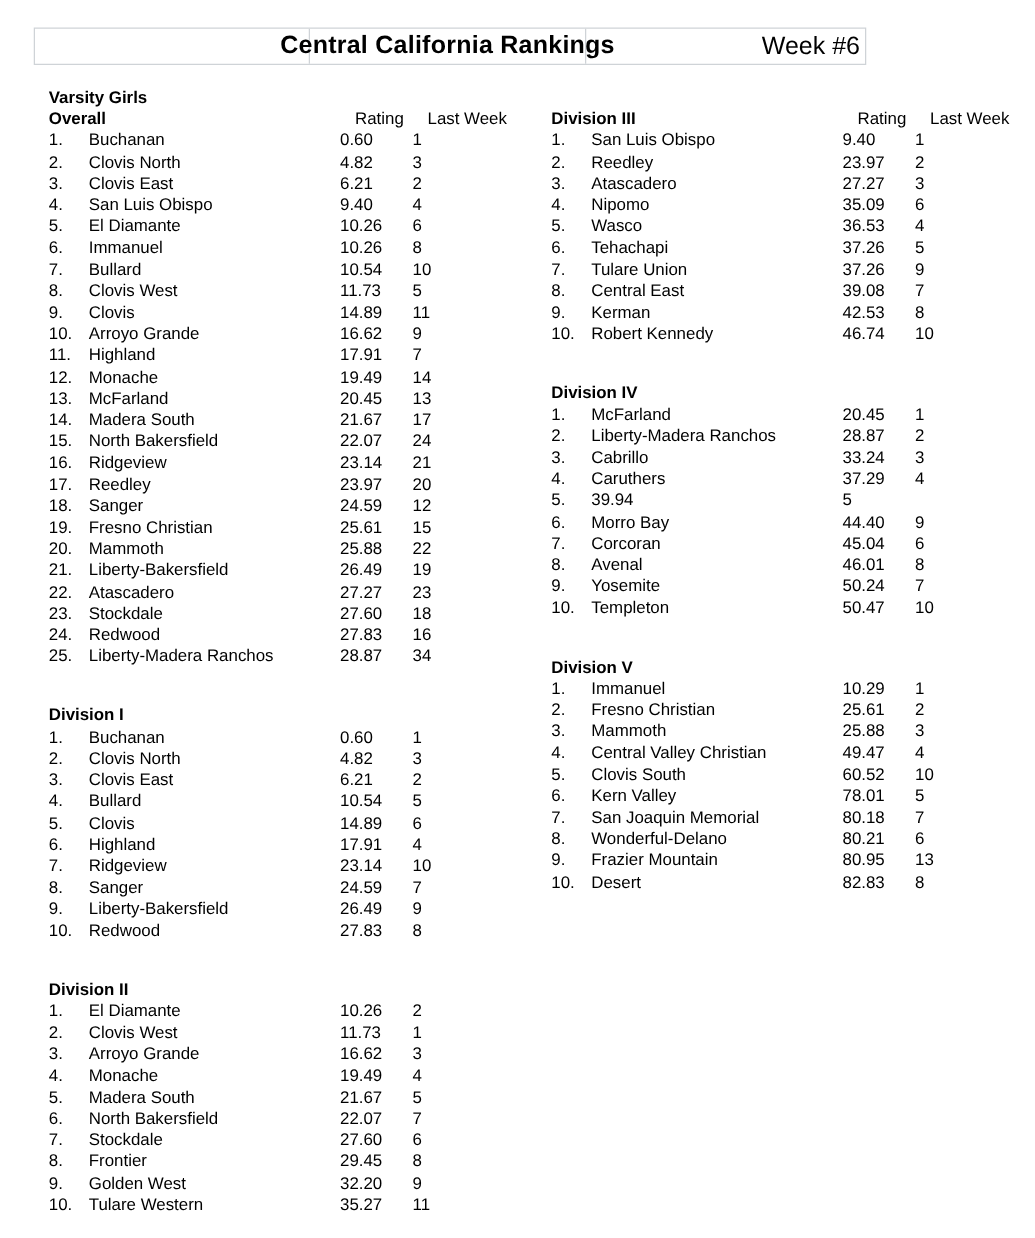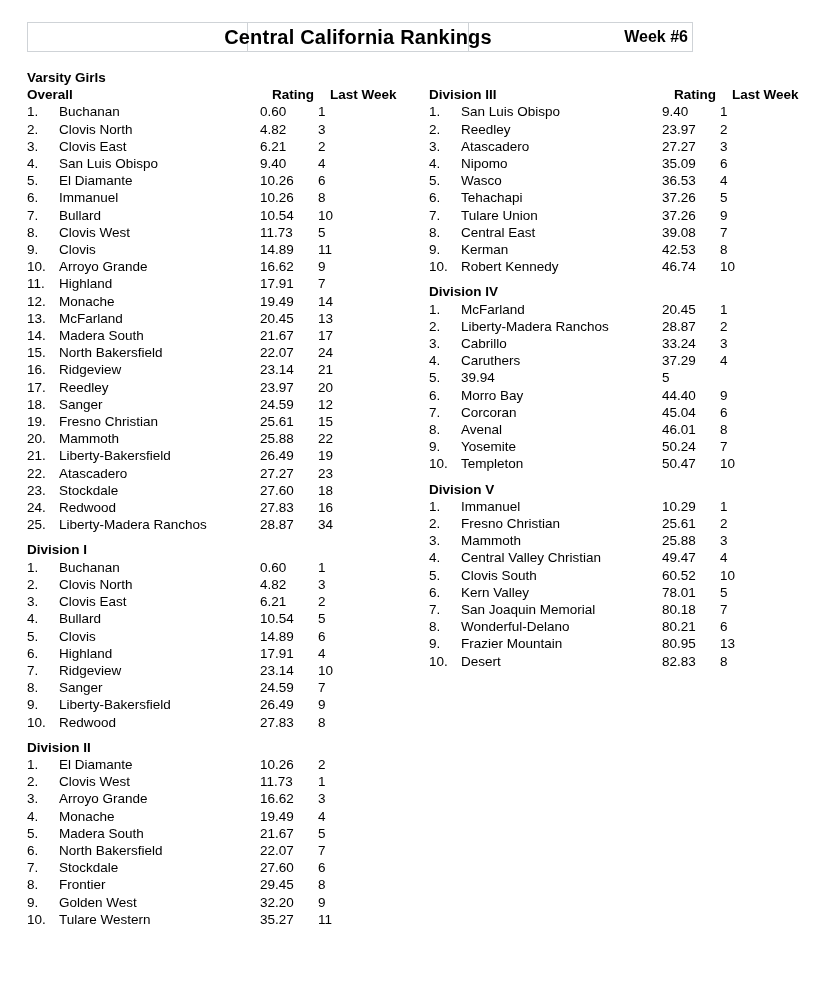--- a/index.html
+++ b/index.html
@@ -42,54 +42,54 @@
     font-weight: bold;
     letter-spacing: 0.2px;
   }
   .hcell-right {
     display: flex;
     align-items: center;
     justify-content: flex-end;
     padding-right: 4px;
   }
   .week-label {
-    font-size: 16px;
-    font-weight: bold;
+    font-size: 20px;
+    font-weight: normal;
     white-space: nowrap;
   }
 
   
   .content {
     position: absolute;
-    left: 27px;
+    left: 39px;
     top: 69px;
     width: 773px;
     display: flex;
     align-items: flex-start;
   }
   .col-left  { flex: 0 0 402px; width: 402px; }
   .col-right { flex: 1 1 auto; padding-top: 17.2px; }
 
   .category {
     font-size: 13.5px;
     font-weight: bold;
     line-height: 17.2px;
   }
 
-  .section + .section { margin-top: 8px; }
+  .section + .section { margin-top: 30px; }
 
   .row {
     display: grid;
     grid-template-columns: 32px 201px 58px 1fr;
     font-size: 13.5px;
     line-height: 17.2px;
   }
   .row .cell { white-space: nowrap; overflow: visible; }
   .row.head .title-cell { grid-column: 1 / 3; font-weight: bold; }
-  .row.head .col-h { font-weight: bold; padding-left: 12px; }
+  .row.head .col-h { font-weight: normal; padding-left: 12px; }
 </style>
 </head>
 <body>
 
 <div class="page">
 
   <div class="header-bar">
     <div class="hcell"></div>
     <div class="hcell">
       <span class="doc-title">Central California Rankings</span>

